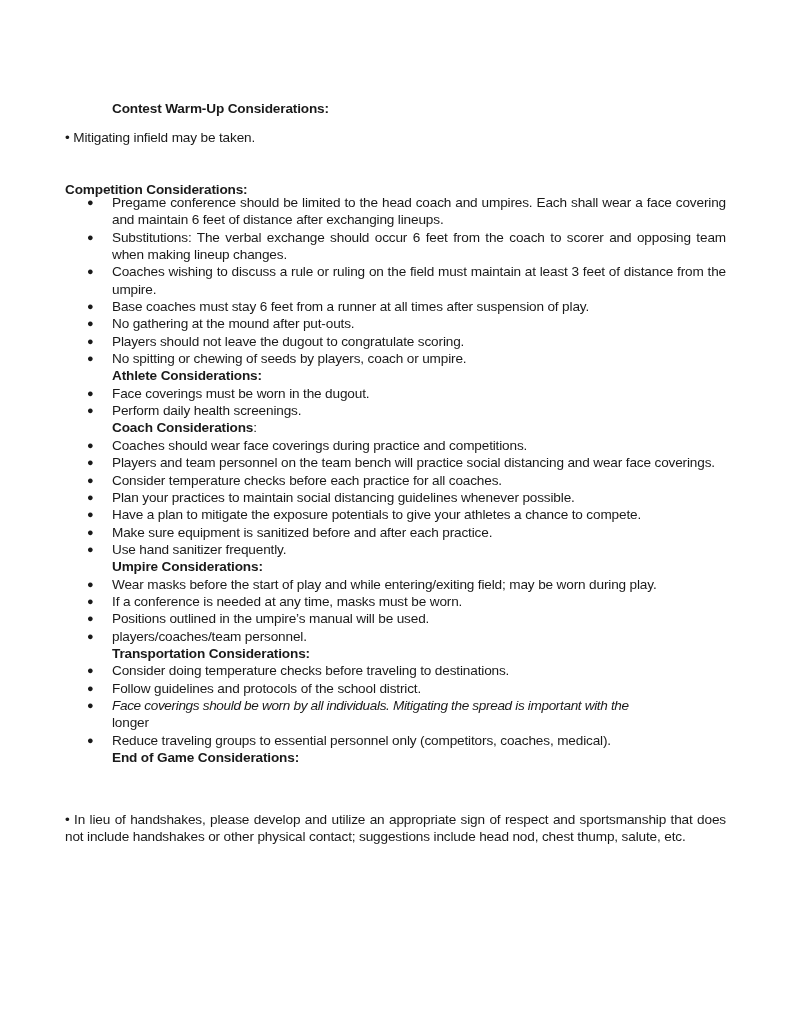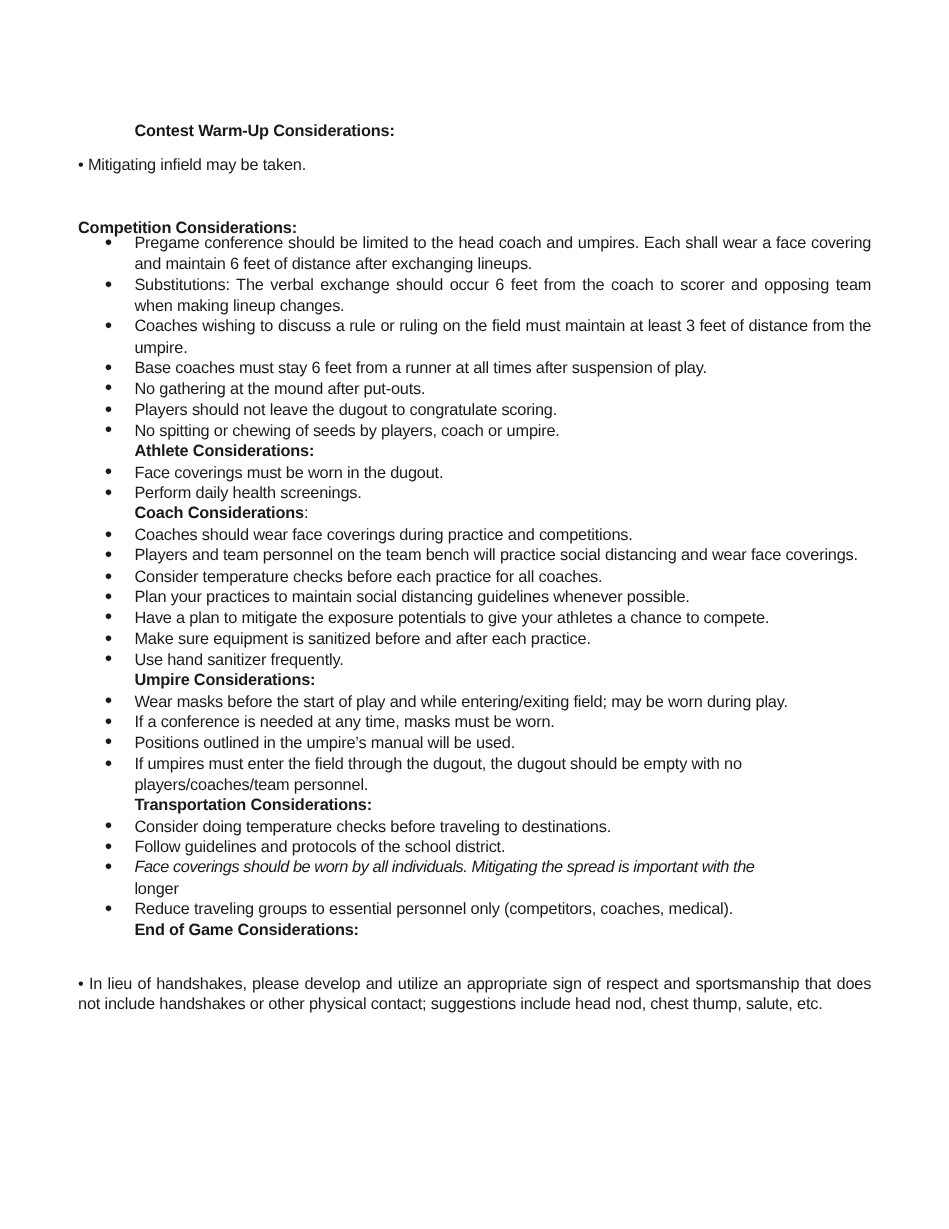--- a/index.html
+++ b/index.html
@@ -129,21 +129,20 @@
     <div class="li">
       <span class="bul">●</span>
       <span class="txt">If a conference is needed at any time, masks must be worn.</span>
     </div>
     <div class="li">
       <span class="bul">●</span>
       <span class="txt">Positions outlined in the umpire’s manual will be used.</span>
     </div>
     <div class="li">
       <span class="bul">●</span>
-      <span class="txt">If umpires must enter the field through the dugout, the dugout should be empty with no</span>
       <span class="txt">players/coaches/team personnel.</span>
     </div>
 
     <div class="sub">Transportation Considerations:</div>
     <div class="li">
       <span class="bul">●</span>
       <span class="txt">Consider doing temperature checks before traveling to destinations.</span>
     </div>
     <div class="li">
       <span class="bul">●</span>

